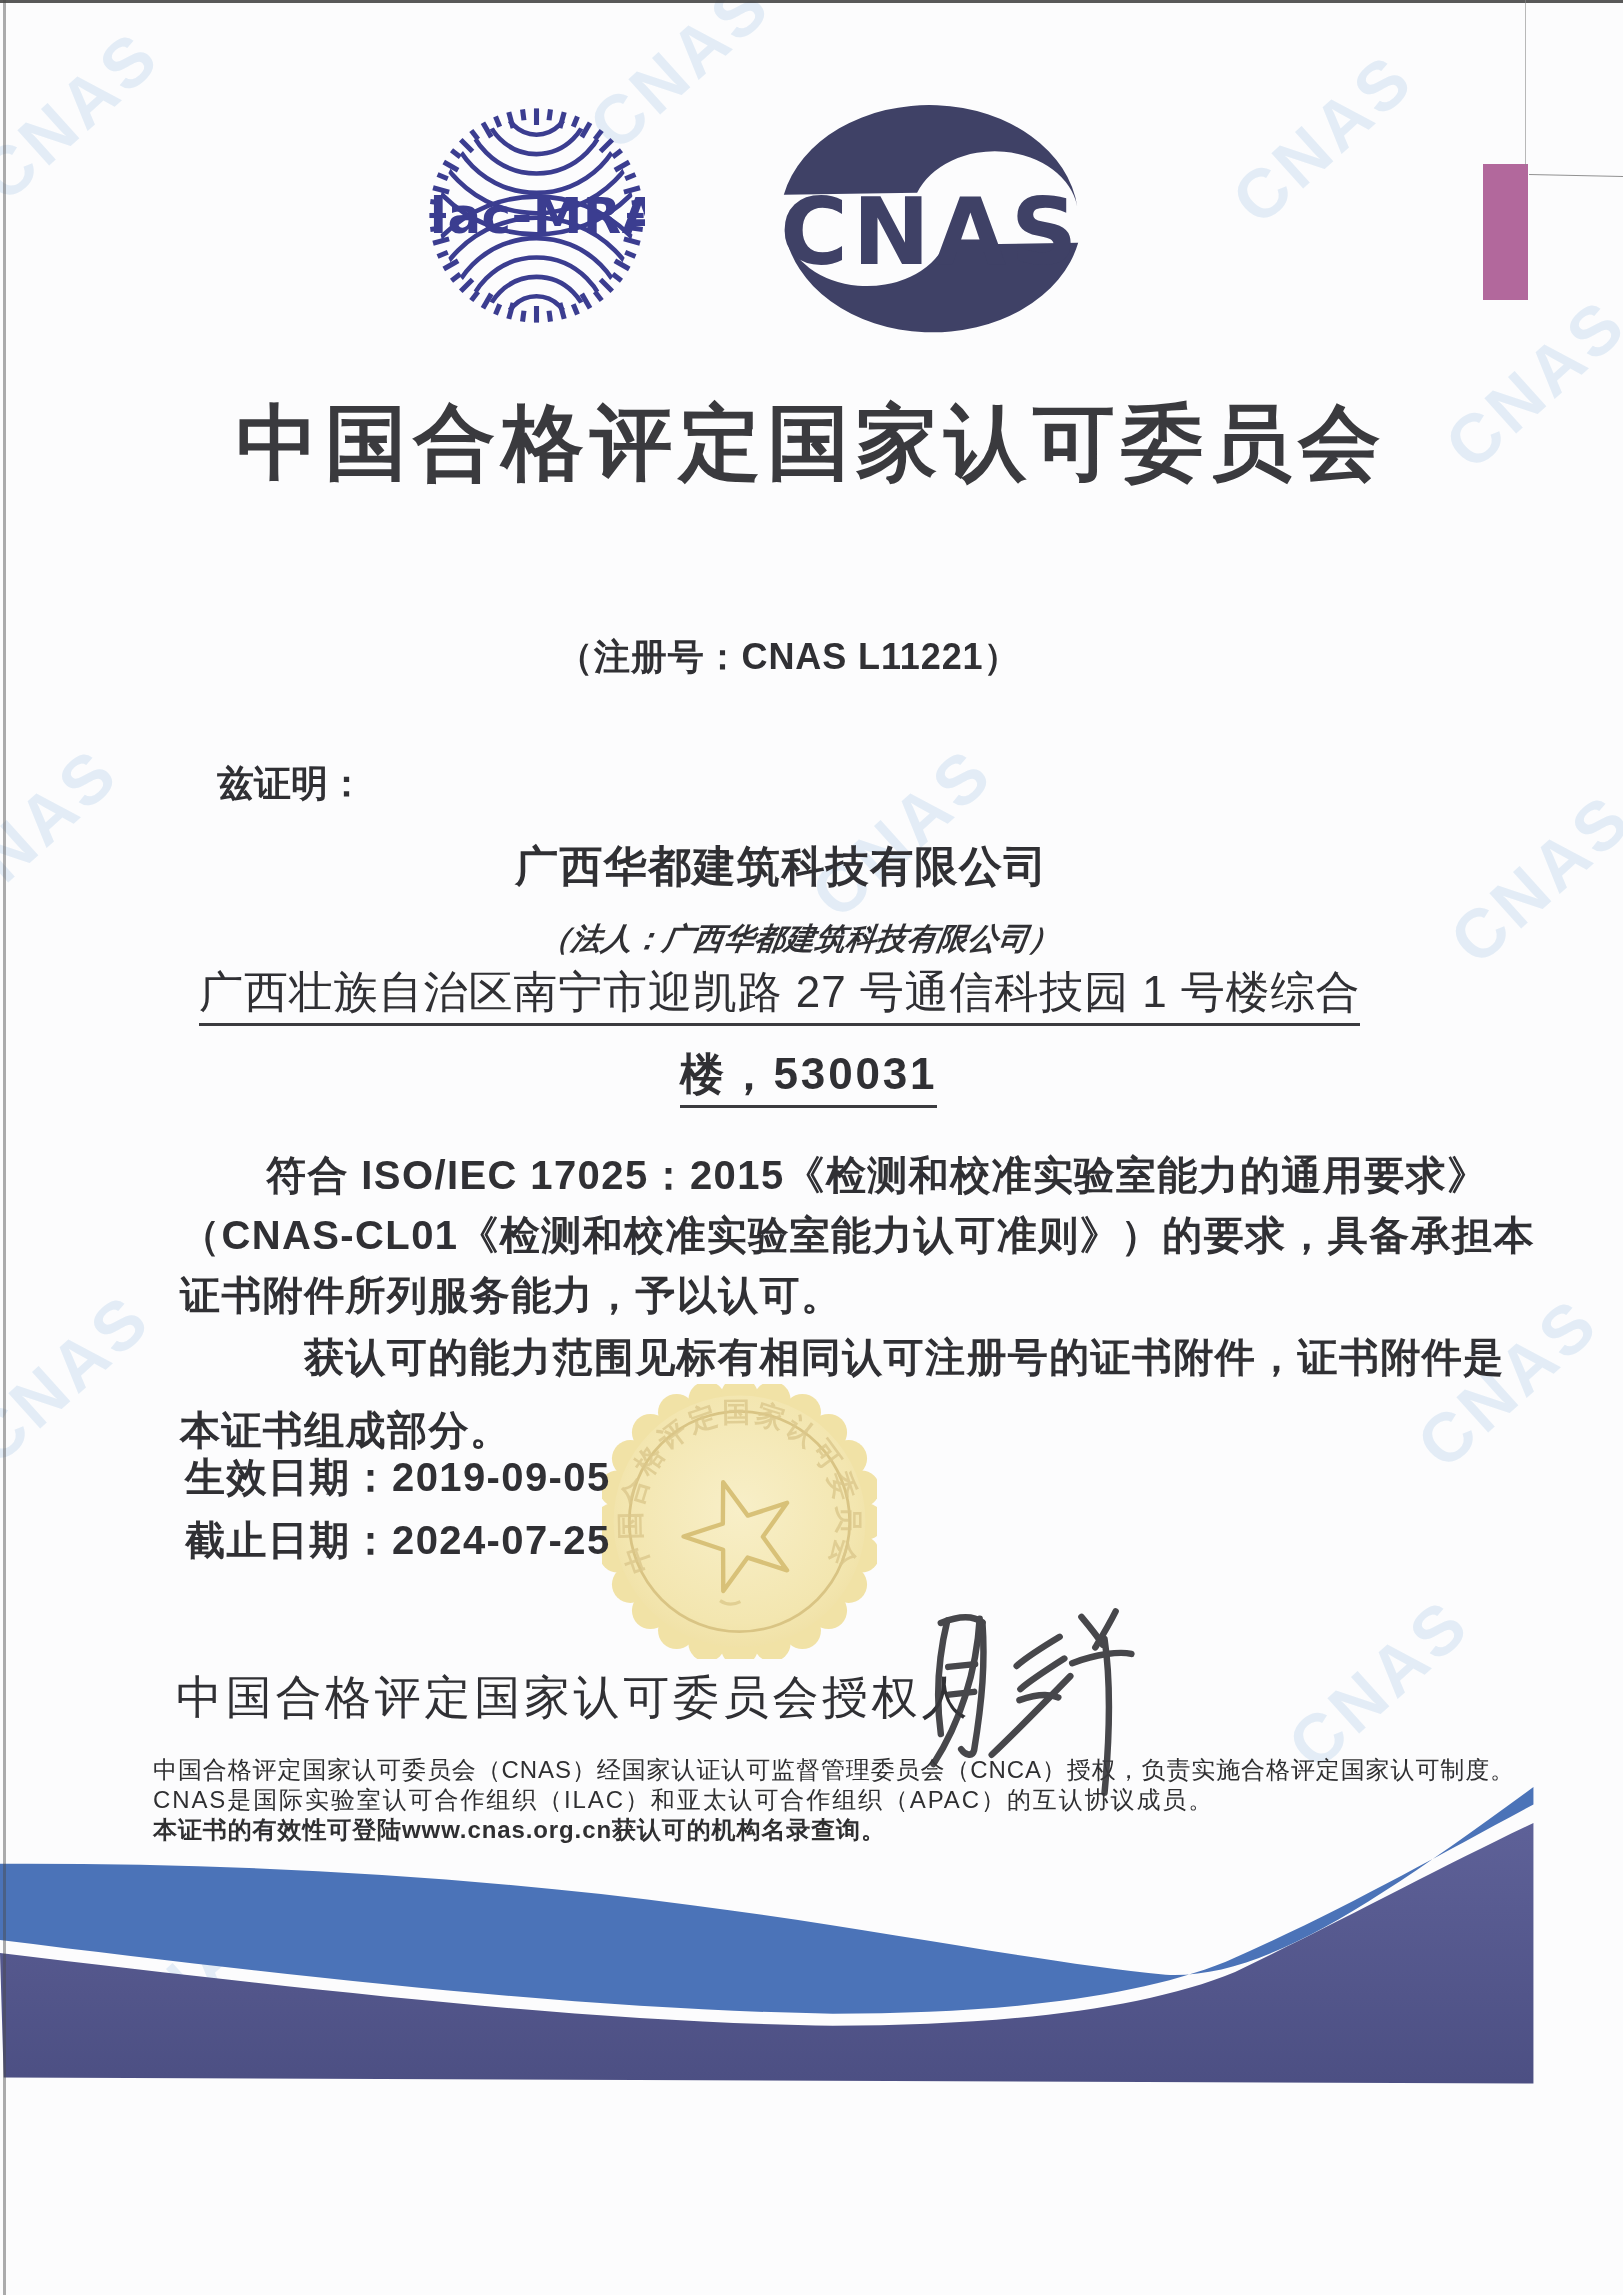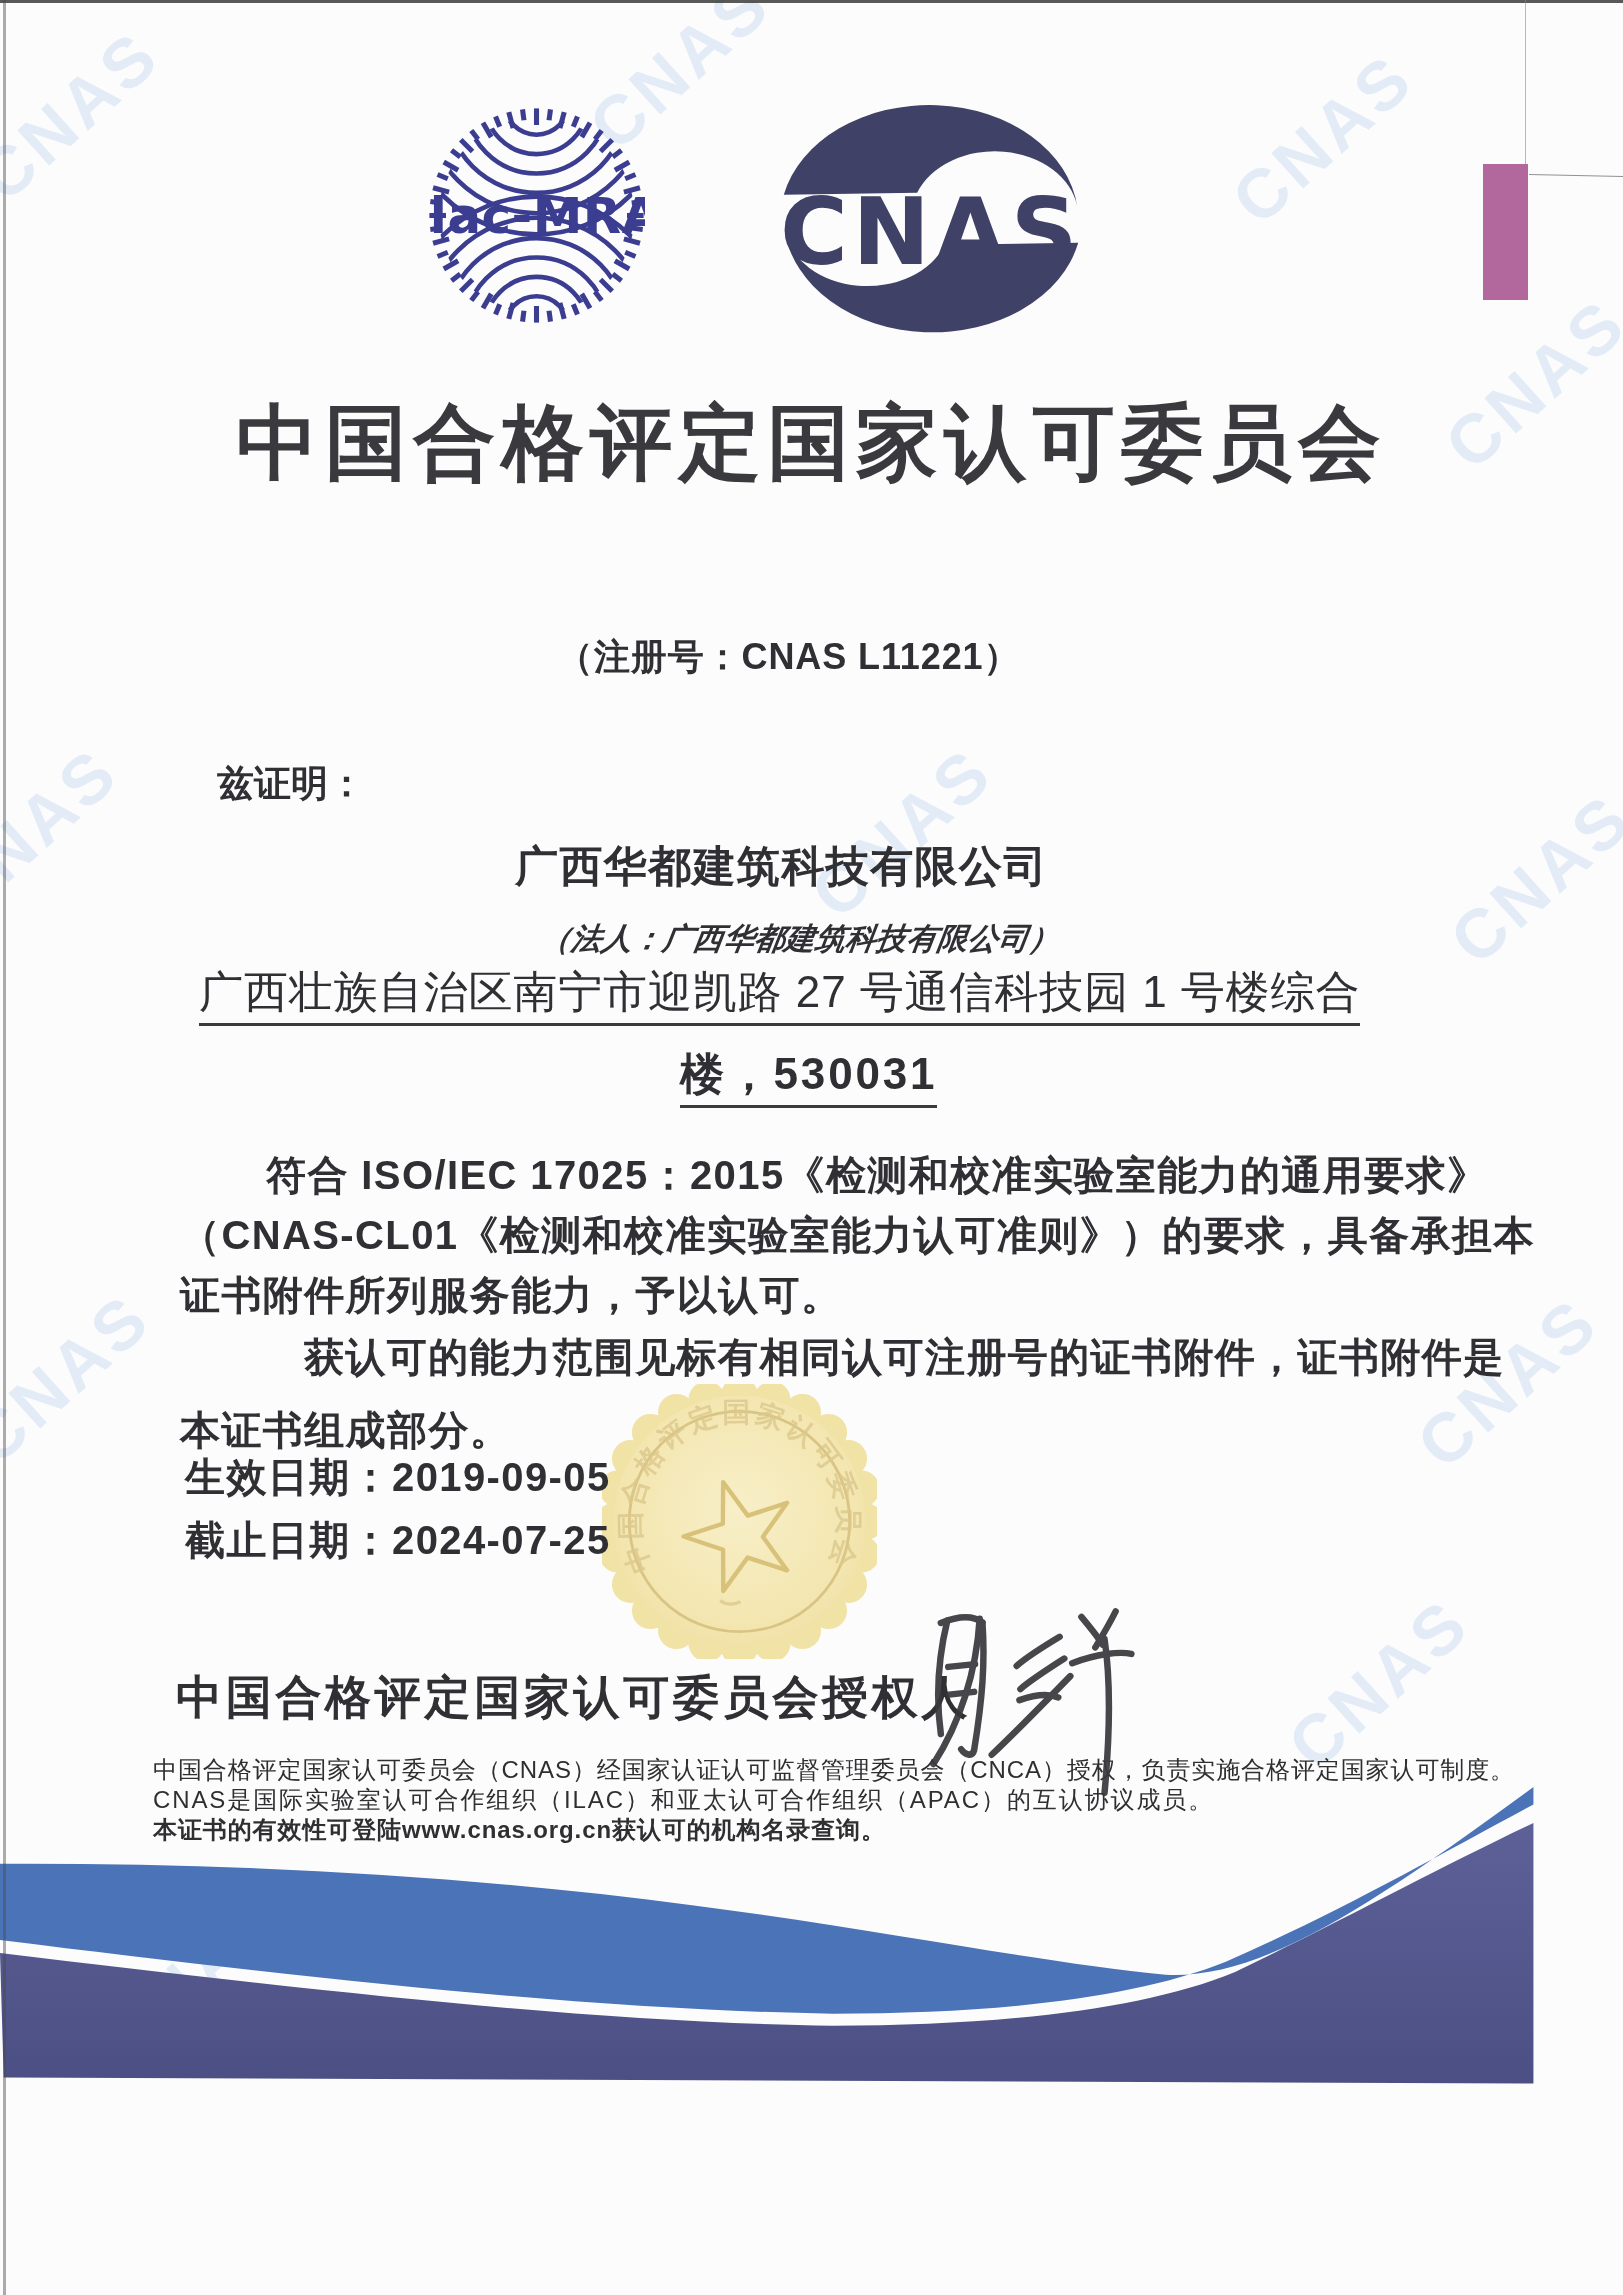--- a/index.html
+++ b/index.html
@@ -151,21 +151,21 @@
   <div class="abs" style="left:266px;top:1334px;font-size:40px;font-weight:600;letter-spacing:1.4px;z-index:5;margin-left:38px;">获认可的能力范围见标有相同认可注册号的证书附件，证书附件是</div>
   <div class="abs" style="left:180px;top:1395px;font-size:40px;font-weight:600;letter-spacing:1.4px;z-index:5;margin-top:12px;">本证书组成部分。</div>
 
   <div class="abs" style="left:185px;top:1454px;font-size:40px;font-weight:600;letter-spacing:1.4px;z-index:5;">
     <span>生效日期：</span><span>2019-09-05</span>
   </div>
   <div class="abs" style="left:185px;top:1517px;font-size:40px;font-weight:600;letter-spacing:1.4px;z-index:5;">
     <span>截止日期：</span><span>2024-07-25</span>
   </div>
 
-  <div class="abs" style="left:176px;top:1671px;font-size:46px;font-weight:700;letter-spacing:3.7px;z-index:5;">中国合格评定国家认可委员会授权人</div>
+  <div class="abs" style="left:176px;top:1671px;font-size:46px;font-weight:400;letter-spacing:3.7px;z-index:5;">中国合格评定国家认可委员会授权人</div>
 
   <svg class="abs" style="left:602px;top:1384px;z-index:2;" width="275" height="275" viewBox="0 0 594 594">
     <defs>
       <radialGradient id="goldGrad" cx="50%" cy="45%" r="65%">
         <stop offset="0%" stop-color="#f8efc8"></stop>
         <stop offset="70%" stop-color="#f3e6b0"></stop>
         <stop offset="100%" stop-color="#eedd9e"></stop>
       </radialGradient>
       <path id="sealTextArc" d="M 111 404 A 215 215 0 1 1 483 404" fill="none"></path>
     </defs>

